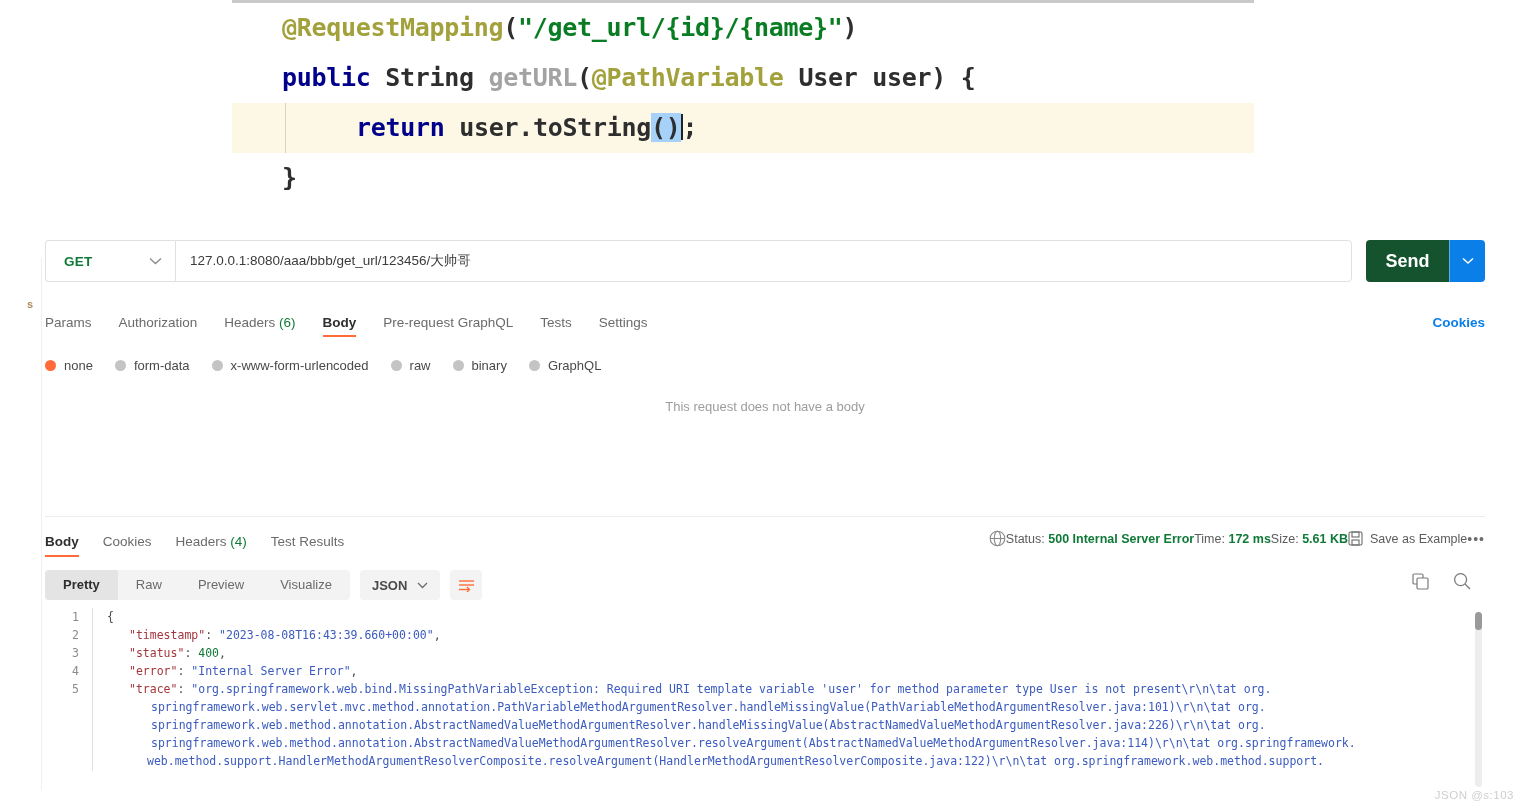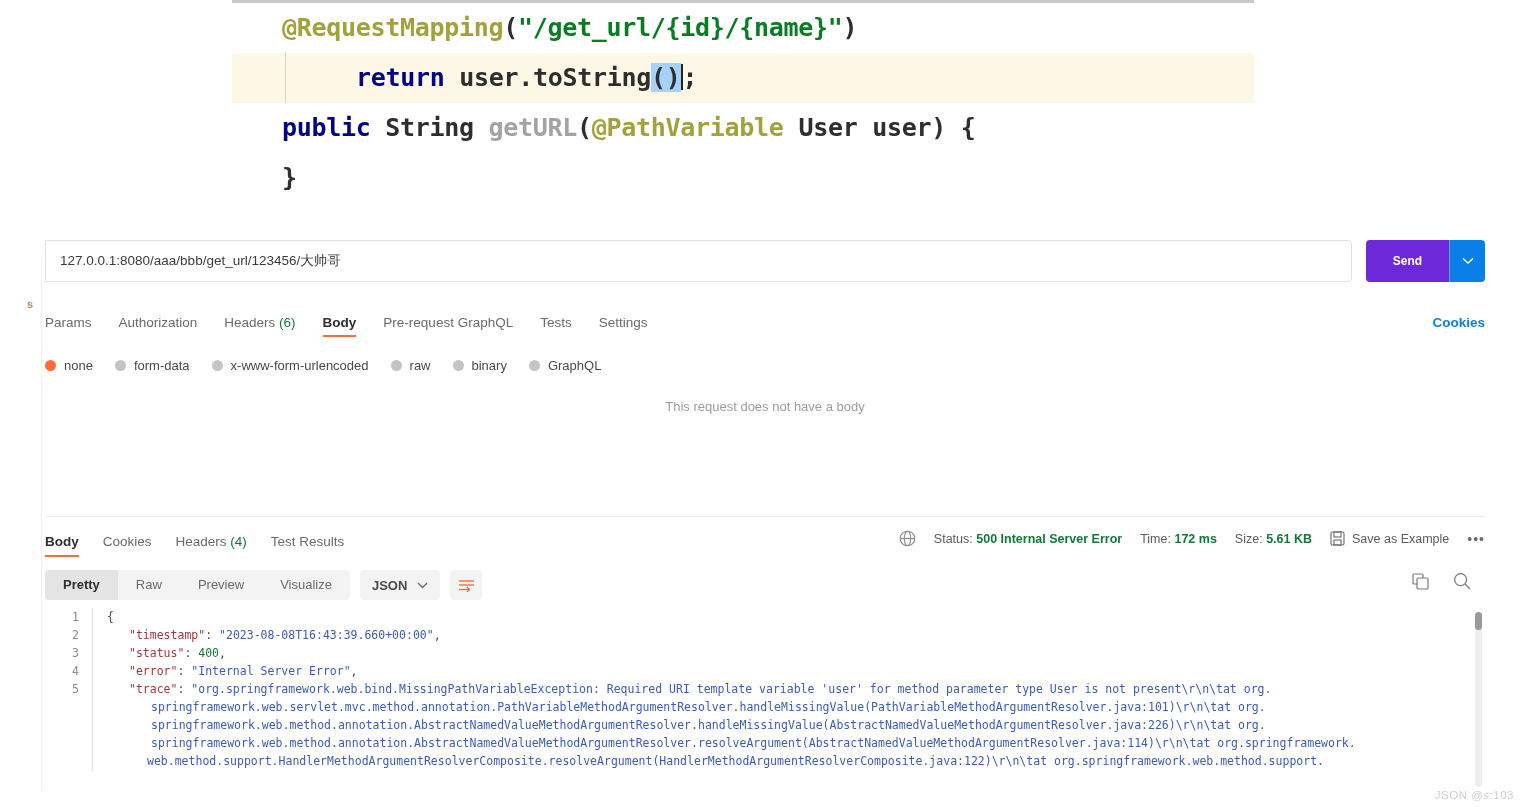--- a/index.html
+++ b/index.html
@@ -53,21 +53,21 @@
   }
   .method-label { color:#0f7a38; font-size:13.5px; font-weight:bold; letter-spacing:.3px;}
   .chev { color:#7a7a7a; font-size:12px; }
   .url-box {
     flex:1; height:42px; border:1px solid #e0e0e0; border-radius:0 4px 4px 0;
     background:#fff; display:flex; align-items:center; padding:0 14px;
     font-size:13.5px; color:#3b3b3b;
   }
   .send-wrap { margin-left:14px; display:flex; height:42px; }
   .send-btn {
-    background:#6d28d9; color:#fff; font-size:12px; font-weight:bold;
+    background:#14532d; color:#fff; font-size:18px; font-weight:bold;
     border-radius:4px 0 0 4px; width:83px;
     display:flex; align-items:center; justify-content:center;
     cursor:pointer;
   }
   .send-caret {
     background:#0b7fe8; color:#fff; width:36px; border-radius:0 4px 4px 0;
     display:flex; align-items:center; justify-content:center; font-size:12px;
     border-left:1px solid rgba(255,255,255,.35); cursor:pointer;
   }
 
@@ -102,21 +102,21 @@
   .res-tab {
     font-size:13.5px; color:#6b6b6b; margin-right:24px; padding-bottom:7px;
     position:relative; cursor:pointer; white-space:nowrap;
   }
   .res-tab.active { color:#2e2e2e; font-weight:bold; }
   .res-tab.active:after {
     content:""; position:absolute; left:0; right:0; bottom:-1px; height:2.5px; background:#ff6c37;
   }
   .res-meta {
     position:absolute; right:0; top:290px; display:flex; align-items:center;
-    font-size:12.5px; color:#5b5b5b; gap:18px;
+    font-size:12.5px; color:#5b5b5b; 
   }
   .meta-val { color:#0f7a38; font-weight:bold; }
   .meta-item { white-space:nowrap; }
   .save-example { display:flex; align-items:center; gap:7px; cursor:pointer; }
   .dots { letter-spacing:1px; color:#6b6b6b; cursor:pointer; font-size:14px; }
 
   .fmt-bar { position:absolute; left:0; top:330px; display:flex; align-items:center; width:100%;}
   .seg-group { display:flex; background:#f3f3f3; border-radius:4px; overflow:hidden; }
   .seg {
     padding:0 18px; height:30px; line-height:30px; font-size:13px; color:#6b6b6b; cursor:pointer;
@@ -171,31 +171,39 @@
     position:absolute; right:12px; bottom:6px; color:#cfcfcf; font-size:11.5px;
     letter-spacing:.5px;
   }
   svg { display:block; }
 </style>
 </head>
 <body>
 
 <div id="code-snippet">
     <div class="code-line"><span class="c-anno">@RequestMapping</span><span class="c-plain">(</span><span class="c-str">"/get_url/{id}/{name}"</span><span class="c-plain">)</span></div>
+    <div class="code-line"><span class="c-kw">public</span><span class="c-plain"> </span><span class="c-type">String</span><span class="c-plain"> </span><span class="c-meth">getURL</span><span class="c-plain">(</span><span class="c-anno">@PathVariable</span><span class="c-plain"> User user) {</span></div>
     <div class="code-line hl"><span class="c-kw">return</span><span class="c-plain"> user.toString</span><span class="c-sel">()</span><span class="c-caret"></span><span class="c-plain">;</span></div>
-    <div class="code-line"><span class="c-kw">public</span><span class="c-plain"> </span><span class="c-type">String</span><span class="c-plain"> </span><span class="c-meth">getURL</span><span class="c-plain">(</span><span class="c-anno">@PathVariable</span><span class="c-plain"> User user) {</span></div>
     <div class="code-line"><span class="c-plain">}</span></div>
   </div>
 
 <div id="postman">
 
   <div class="left-rule" style="left:-4px;top:18px;"></div>
   <div class="stray-s" style="left:-18px;top:58px;">s</div>
 
   <div class="url-row">
+    <div class="method-box">
+      <span class="method-label">GET</span>
+      <span class="chev">
+        <svg width="13" height="8" viewBox="0 0 13 8">
+            <path d="M1 1.5 L6.5 6.5 L12 1.5" fill="none" stroke="#8a8a8a" stroke-width="1.3"></path>
+          </svg>
+      </span>
+    </div>
     <div class="url-box">
       <span>127.0.0.1:8080/aaa/bbb/get_url/123456/大帅哥</span>
     </div>
     <div class="send-wrap">
       <div class="send-btn">Send</div>
       <div class="send-caret">
         <svg width="12" height="8" viewBox="0 0 12 8">
             <path d="M1 1.5 L6 6 L11 1.5" fill="none" stroke="#fff" stroke-width="1.5"></path>
           </svg>
       </div>

